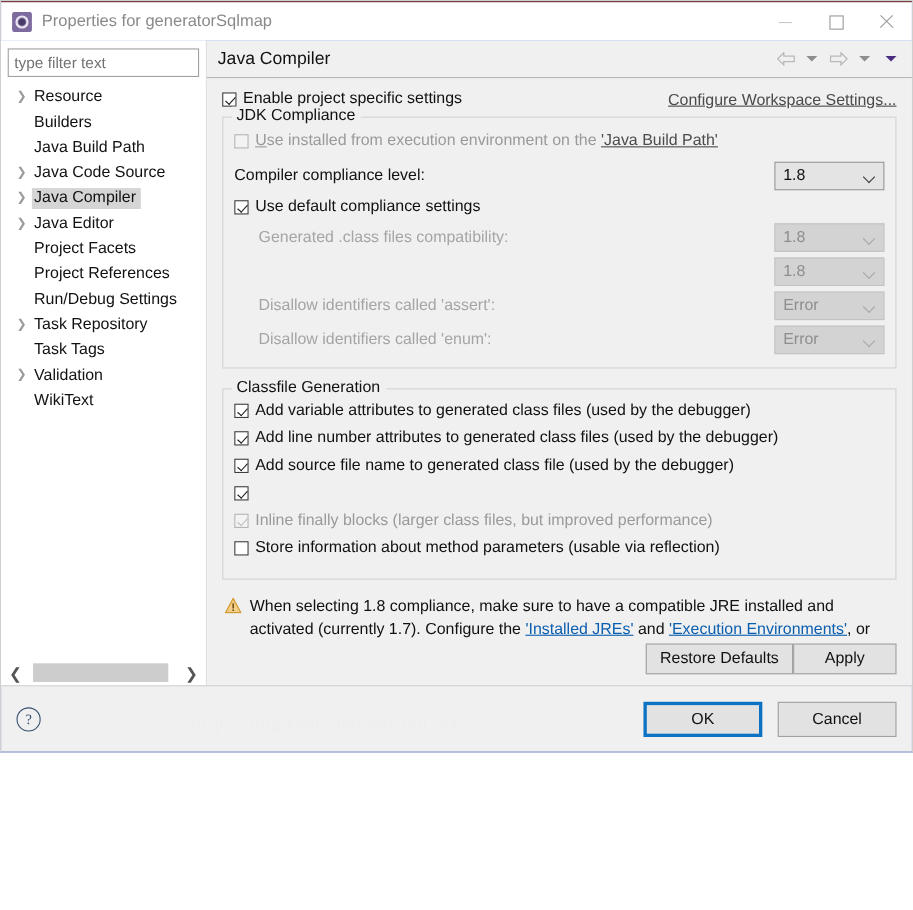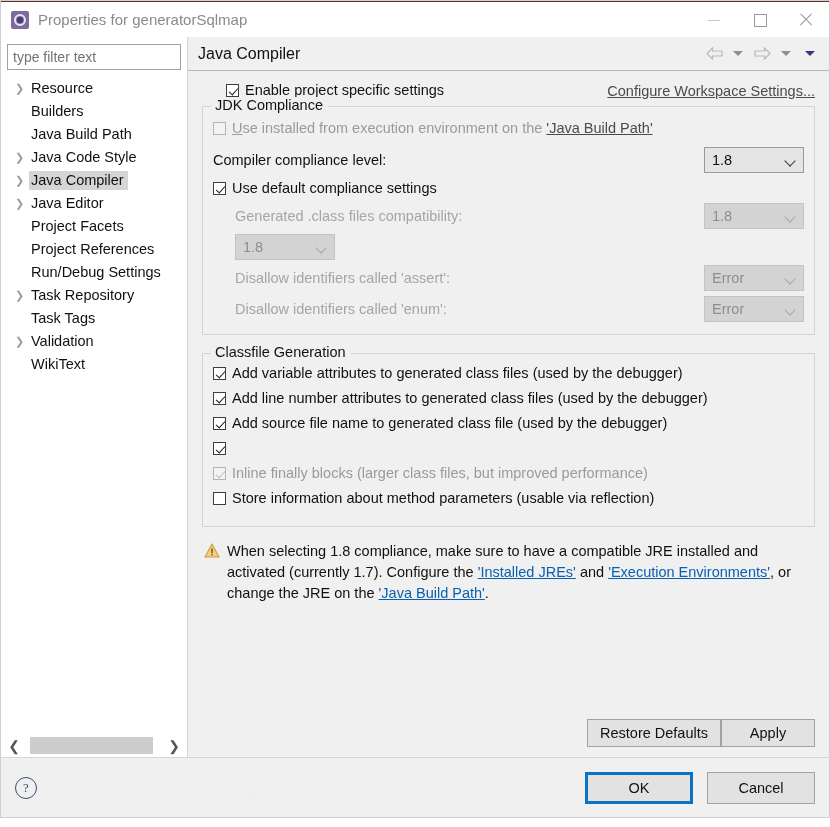--- a/index.html
+++ b/index.html
@@ -13,21 +13,21 @@
     font-size: 14px;
     color: #1a1a1a;
     overflow: hidden;
     position: relative;
   }
 
   
   #window {
     position: absolute;
     left: 0; top: 0;
-    width: 830px; height: 818px;
+    width: 830px; height: 684px;
     background: #1d4ed8;
     border: 1px solid #cfcfcf;
     display: flex;
     flex-direction: column;
   }
 
   
   #titlebar {
     height: 36px;
     background: #ffffff;
@@ -242,21 +242,20 @@
     padding: 10px 14px 0 14px;
     overflow: hidden;
     position: relative;
   }
 
   .row-top {
     display: flex;
     align-items: center;
     justify-content: space-between;
     margin-bottom: 6px;
-    margin-left: 24px;
   }
   .chk-row {
     display: flex;
     align-items: flex-start;
     gap: 6px;
   }
   .cb {
     width: 13px; height: 13px;
     border: 1px solid #3d3d3d;
     background: #ffffff;
@@ -304,20 +303,21 @@
     padding: 0 5px 0 4px;
     font-size: 14.5px;
     color: #111111;
   }
   .group-inner { padding-top: 12px; }
 
   .field-row {
     display: flex;
     align-items: center;
     height: 31px;
+    justify-content: flex-end;
   }
   .field-label {
     font-size: 14.5px;
     color: #111111;
     flex: 1 1 auto;
   }
   .field-label.disabled { color: #a5a5a5; }
 
   .combo {
     width: 100px;
@@ -481,21 +481,21 @@
         <div class="tree-item">
           <span class="tree-arrow"></span>
           <span class="tree-label">Builders</span>
         </div>
         <div class="tree-item">
           <span class="tree-arrow"></span>
           <span class="tree-label">Java Build Path</span>
         </div>
         <div class="tree-item">
           <span class="tree-arrow">❯</span>
-          <span class="tree-label">Java Code Style</span>
+          <span class="tree-label">Java Code Source</span>
         </div>
         <div class="tree-item selected">
           <span class="tree-arrow">❯</span>
           <span class="tree-label">Java Compiler</span>
         </div>
         <div class="tree-item">
           <span class="tree-arrow">❯</span>
           <span class="tree-label">Java Editor</span>
         </div>
         <div class="tree-item">

